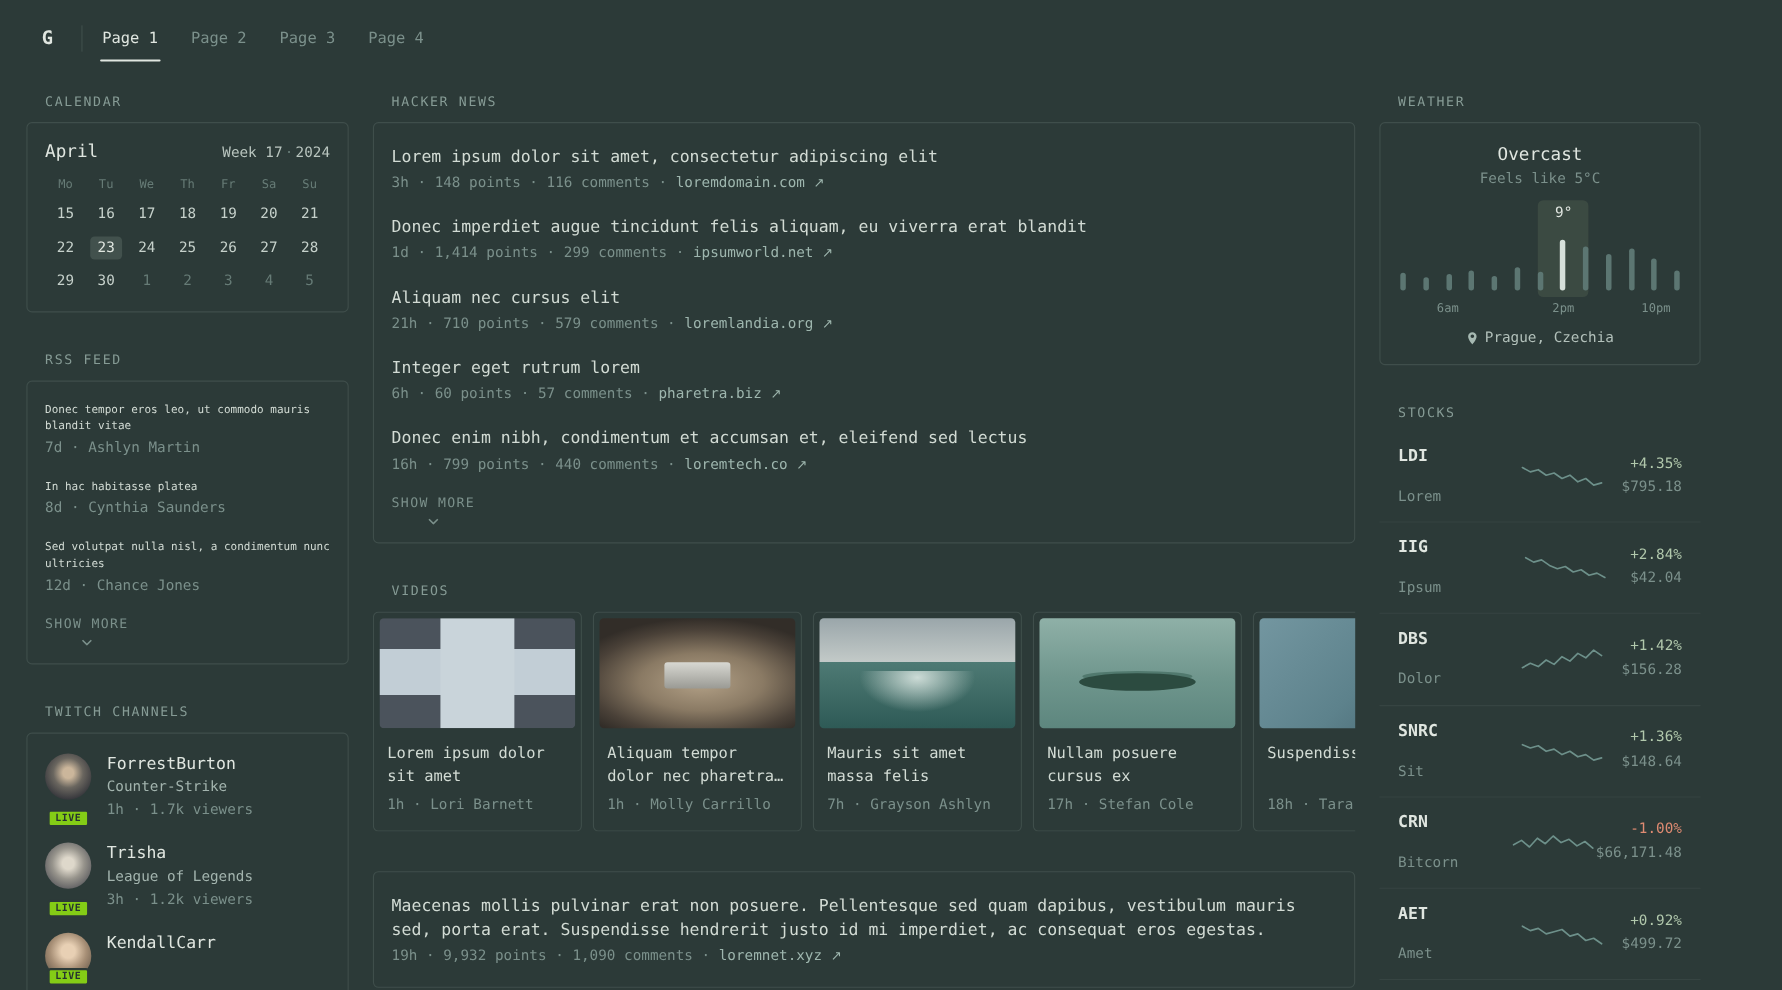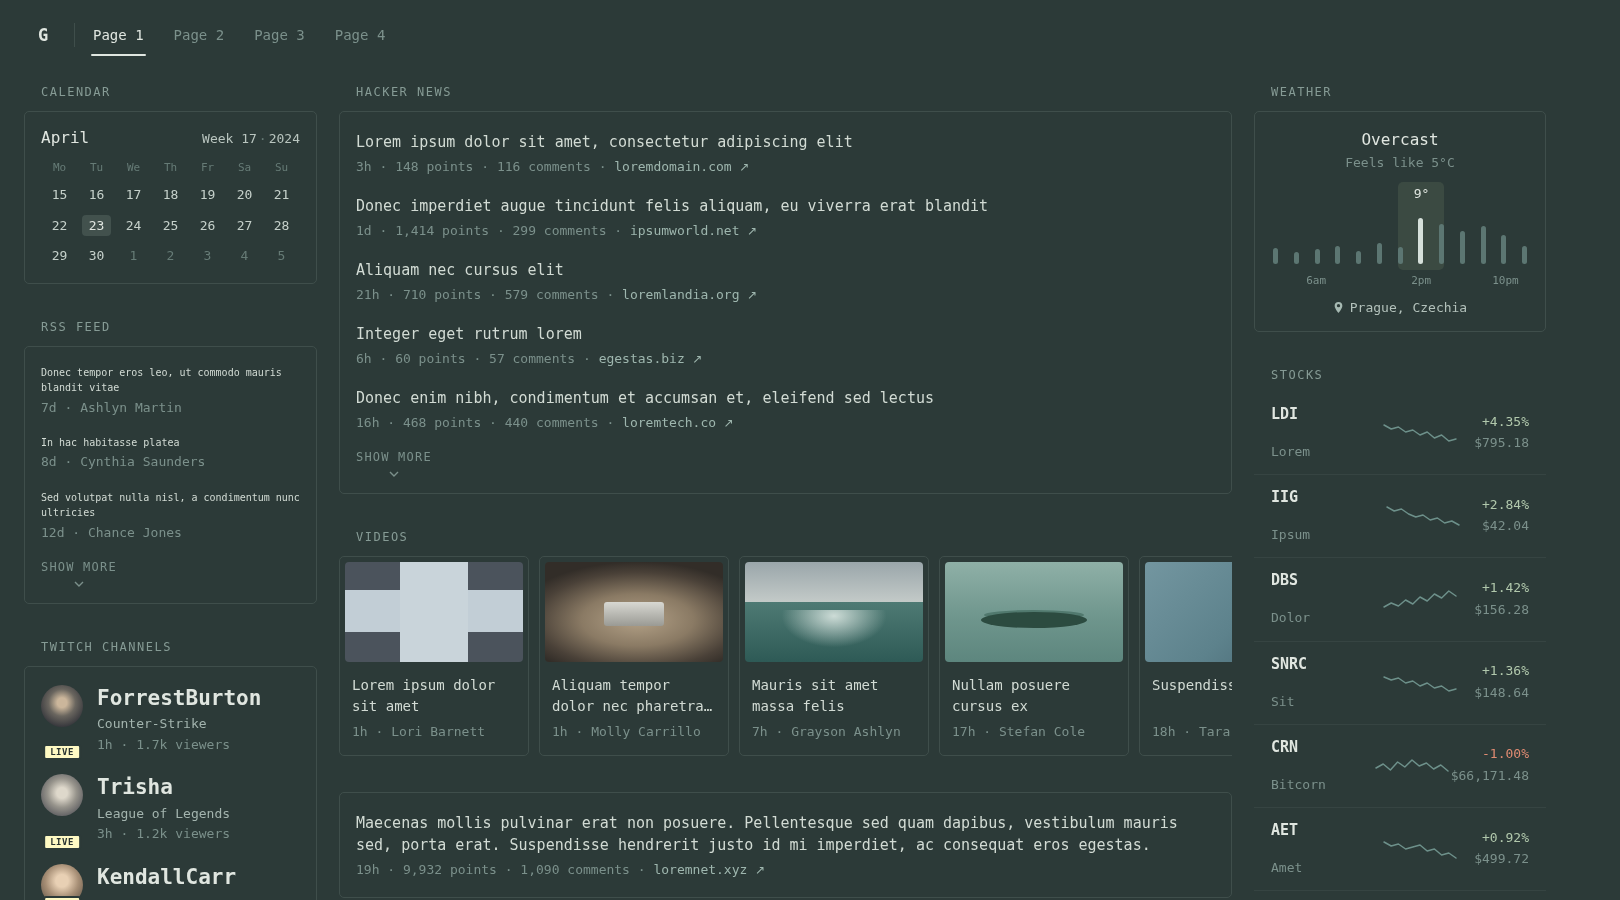--- a/index.html
+++ b/index.html
@@ -67,22 +67,22 @@
 
   
   .twitch-card{padding:18px 16px 16px;}
   .channel{display:flex;gap:14px;margin-bottom:20px;cursor:pointer;}
   .channel:last-of-type{margin-bottom:0;}
   .avatar-wrap{position:relative;width:42px;flex:none;}
   .avatar{width:42px;height:42px;border-radius:50%;}
   .av1{background:radial-gradient(circle at 50% 42%, #cbb69b 0 15%, #6a665f 42%, #33343a 78%);}
   .av2{background:radial-gradient(circle at 50% 45%, #ded8cb 0 17%, #97948c 46%, #5a5a5e 80%);}
   .av3{background:radial-gradient(circle at 50% 40%, #e8d0b4 0 19%, #a78f76 50%, #66584a 85%);}
-  .live-badge{position:absolute;left:50%;transform:translateX(-50%);bottom:-6px;background:#fef9c3;color:#273230;font-size:9px;font-weight:bold;letter-spacing:.5px;padding:1px 5px;border-radius:3px;border:2px solid var(--bg);}
-  .ch-name{display:block;font-size:21px;color:var(--bright);line-height:1.3;font-weight:bold;}
+  .live-badge{position:absolute;left:50%;transform:translateX(-50%);bottom:-6px;background:#84cc16;color:#273230;font-size:9px;font-weight:bold;letter-spacing:.5px;padding:1px 5px;border-radius:3px;border:2px solid var(--bg);}
+  .ch-name{display:block;font-size:15px;color:var(--bright);line-height:1.3;}
   .ch-game{font-size:13px;color:#a3b4ae;margin-top:4px;line-height:1.3;}
   .channel .meta{margin-top:3px;}
 
   
   .hn-card{padding:20px 16px 16px;}
   .hn-item{margin-bottom:20px;}
   .hn-item:last-of-type{margin-bottom:0;}
   .story-title{display:block;font-size:15px;line-height:1.45;color:var(--text);}
   .hn-item .meta, .sub-card .meta{margin-top:4px;}
 
@@ -270,25 +270,25 @@
         <div class="hn-item">
           <a class="story-title">Donec imperdiet augue tincidunt felis aliquam, eu viverra erat blandit</a>
           <div class="meta"><span>1d · 1,414 points · 299 comments ·</span> <a class="domain"><span>ipsumworld.net</span> <span class="ext">↗</span></a></div>
         </div>
         <div class="hn-item">
           <a class="story-title">Aliquam nec cursus elit</a>
           <div class="meta"><span>21h · 710 points · 579 comments ·</span> <a class="domain"><span>loremlandia.org</span> <span class="ext">↗</span></a></div>
         </div>
         <div class="hn-item">
           <a class="story-title">Integer eget rutrum lorem</a>
-          <div class="meta"><span>6h · 60 points · 57 comments ·</span> <a class="domain"><span>egestas.biz</span> <span class="ext">↗</span></a></div>
+          <div class="meta"><span>6h · 60 points · 57 comments ·</span> <a class="domain"><span>pharetra.biz</span> <span class="ext">↗</span></a></div>
         </div>
         <div class="hn-item">
           <a class="story-title">Donec enim nibh, condimentum et accumsan et, eleifend sed lectus</a>
-          <div class="meta"><span>16h · 468 points · 440 comments ·</span> <a class="domain"><span>loremtech.co</span> <span class="ext">↗</span></a></div>
+          <div class="meta"><span>16h · 799 points · 440 comments ·</span> <a class="domain"><span>loremtech.co</span> <span class="ext">↗</span></a></div>
         </div>
         <button class="show-more">
           <span>SHOW MORE</span>
           <svg width="10" height="6" viewBox="0 0 10 6">
               <polyline points="1,1 5,5 9,1" fill="none" stroke="currentColor" stroke-width="1.4"></polyline>
             </svg>
         </button>
       </div>
     </div>
 

